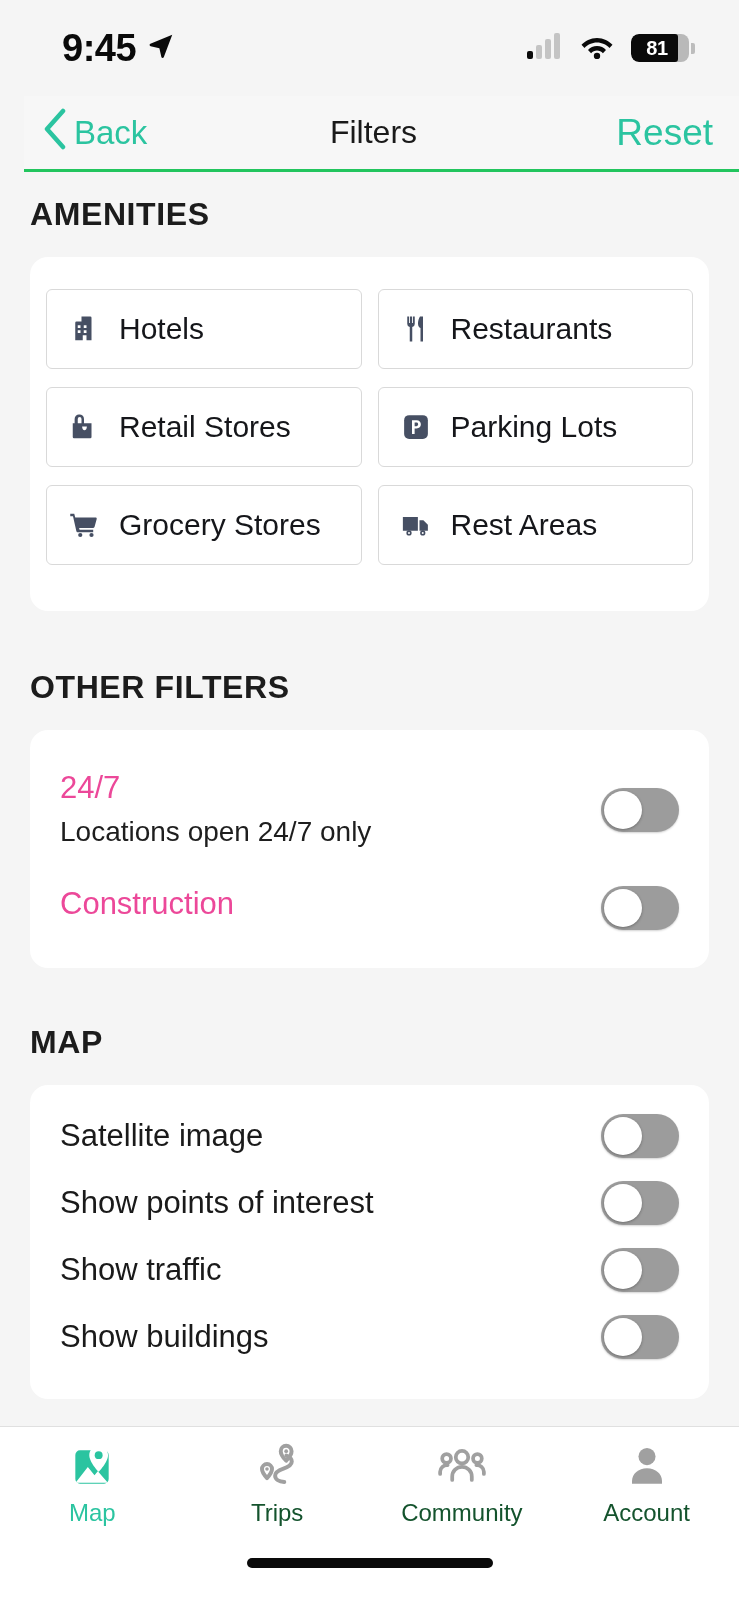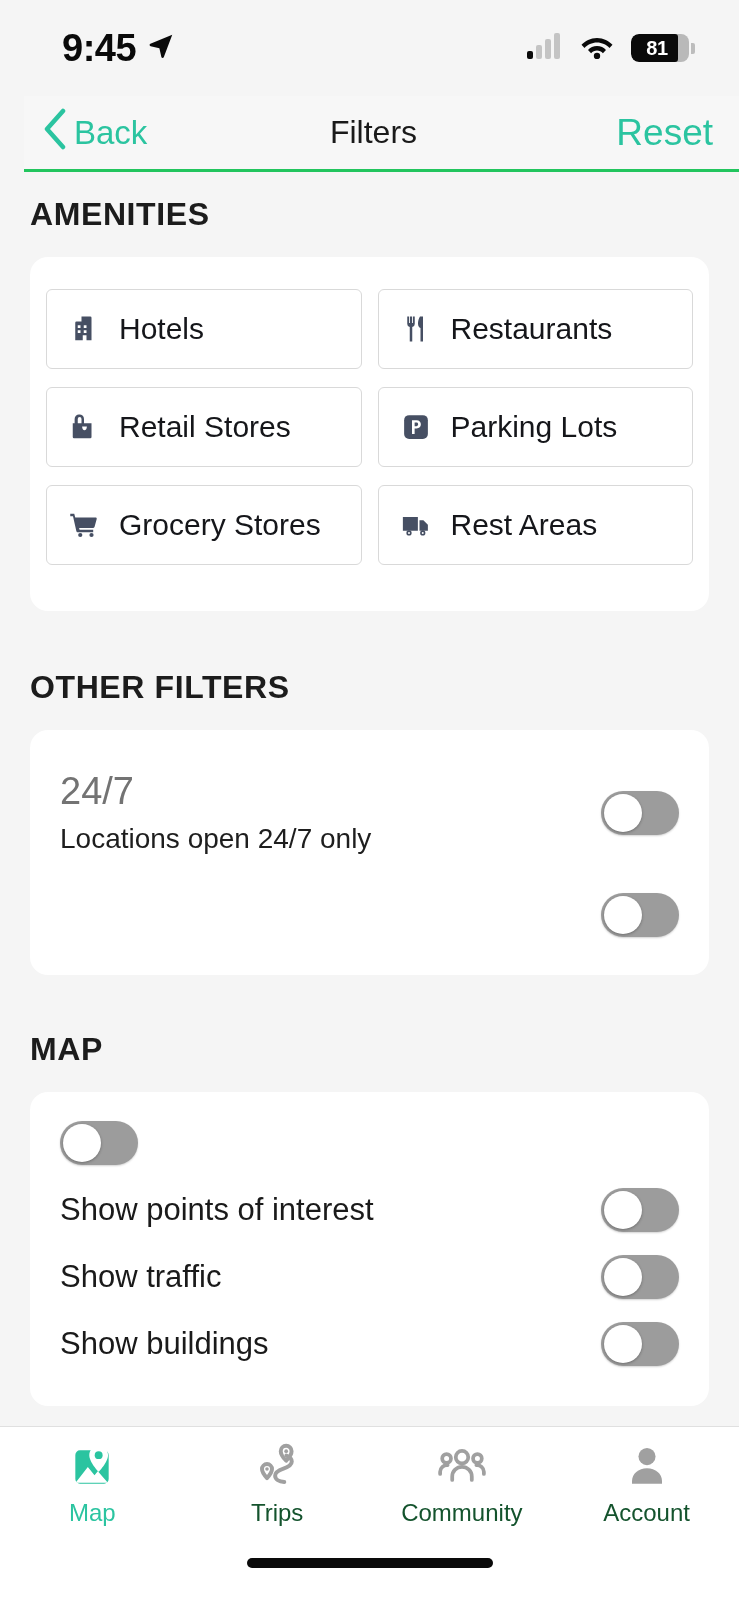--- a/index.html
+++ b/index.html
@@ -179,22 +179,22 @@
   .toggle-card { padding: 12px 30px 30px 30px; }
   .toggle-row {
     display: flex;
     align-items: center;
     justify-content: space-between;
     gap: 20px;
     padding: 28px 0 8px 0;
   }
   .toggle-texts { flex: 1 1 auto; }
   .toggle-title {
-    font-size: 38px;
-    color: #737373;
+    font-size: 31px;
+    color: #ec4899;
     margin-bottom: 8px;
   }
   .toggle-sub {
     font-size: 28px;
     color: #1e1e1e;
     line-height: 1.28;
     max-width: 480px;
   }
   .switch {
     flex: 0 0 78px;
@@ -408,32 +408,34 @@
           <div class="toggle-title">24/7</div>
           <div class="toggle-sub">Locations open 24/7 only</div>
         </div>
         <div class="switch">
           <span class="knob"></span>
         </div>
       </div>
 
       <div class="toggle-row">
         <div class="toggle-texts">
+          <div class="toggle-title">Construction</div>
         </div>
         <div class="switch">
           <span class="knob"></span>
         </div>
       </div>
 
     </div>
 
     <div class="section-title" style="padding-top:56px;">MAP</div>
     <div class="card map-card">
 
       <div class="map-row">
+        <span class="map-label">Satellite image</span>
         <div class="switch">
           <span class="knob"></span>
         </div>
       </div>
 
       <div class="map-row">
         <span class="map-label">Show points of interest</span>
         <div class="switch">
           <span class="knob"></span>
         </div>

